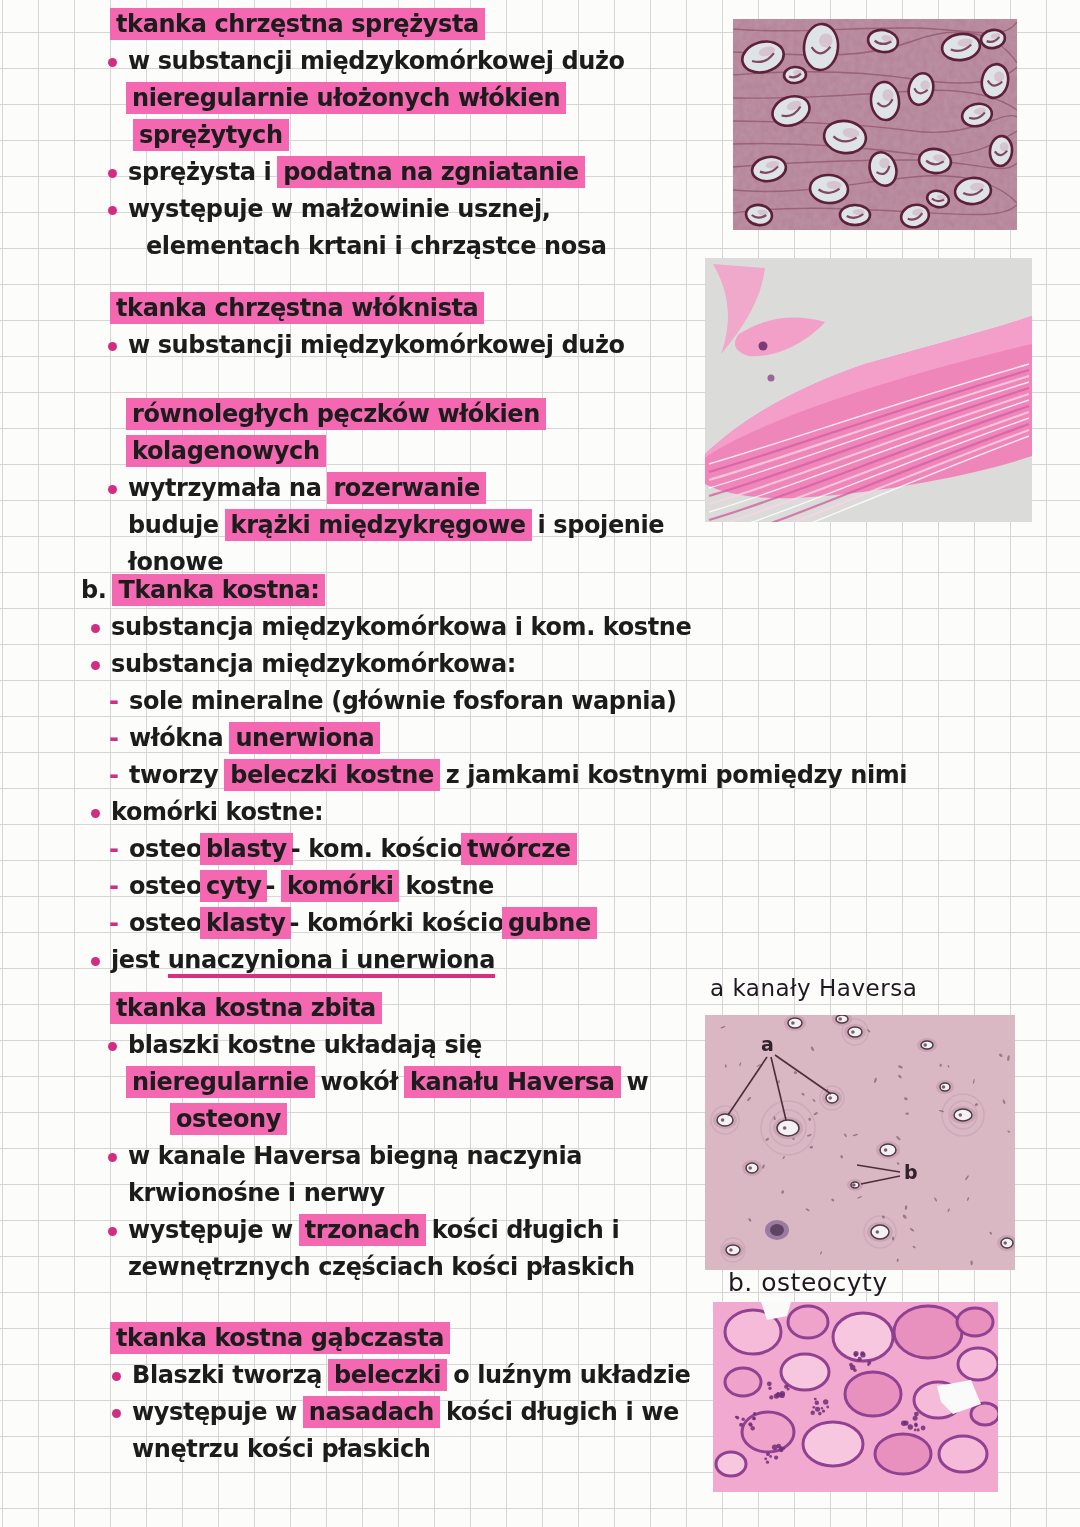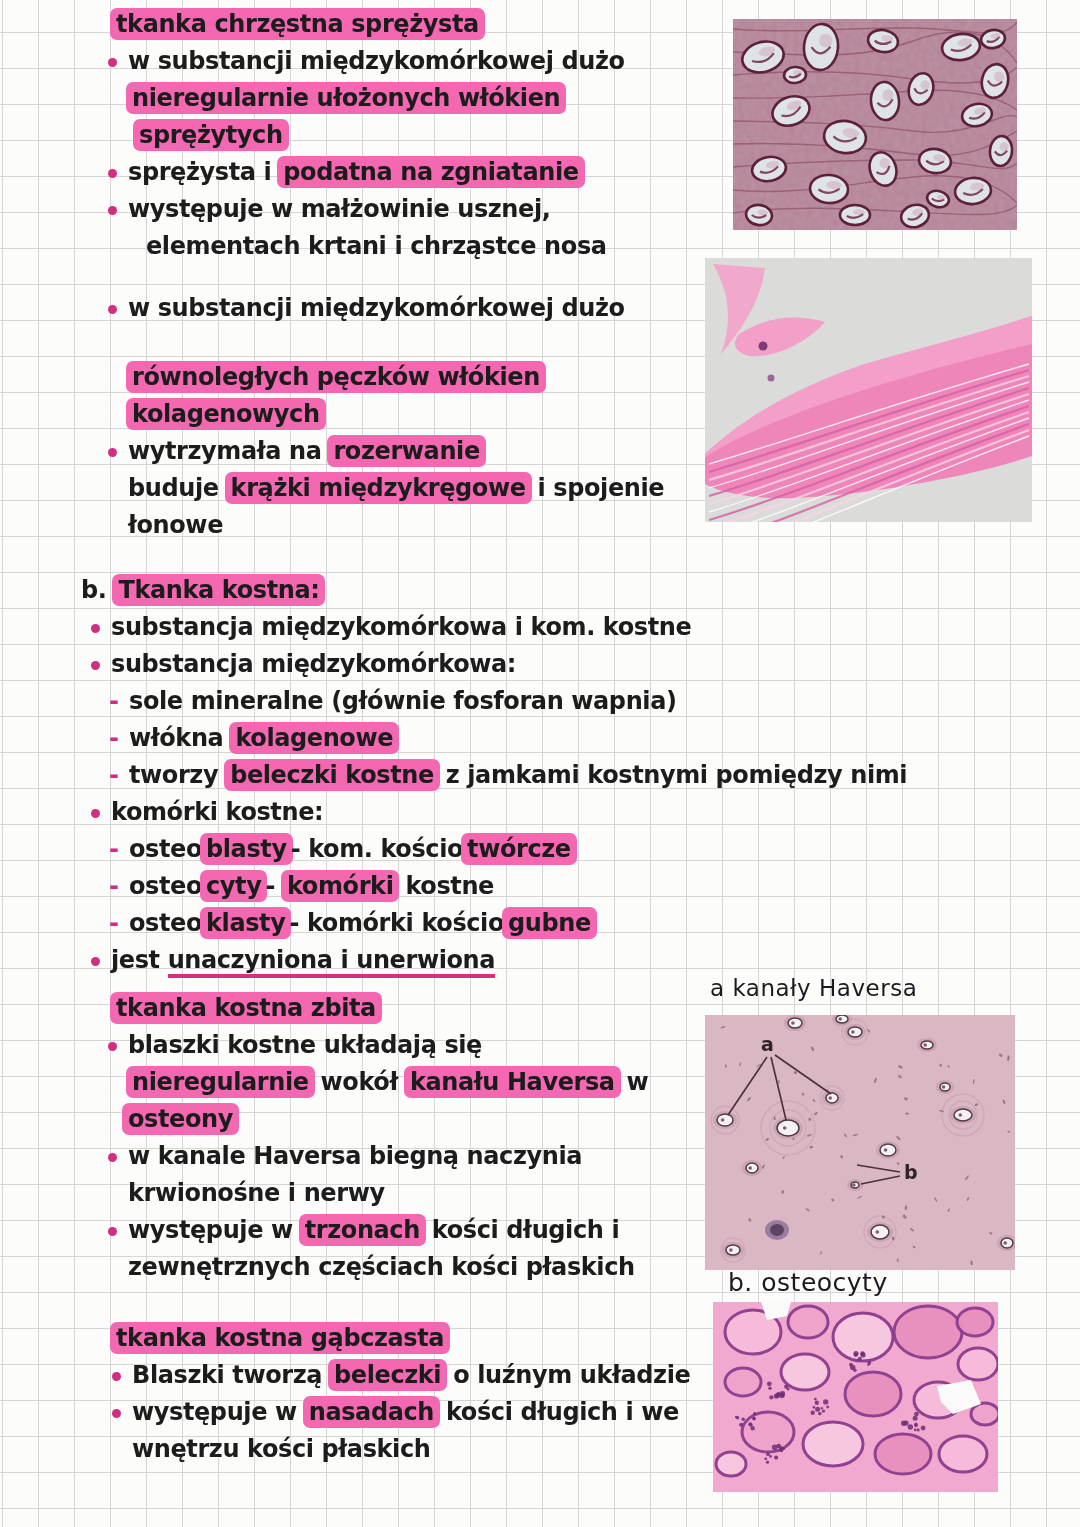--- a/index.html
+++ b/index.html
@@ -15,21 +15,21 @@
     color:#1c1c1c;
   }
   .section{position:absolute;}
   .line{
     position:relative;height:37px;line-height:37px;white-space:nowrap;
     font-size:24px;font-weight:700;letter-spacing:-0.4px;
   }
   .mk{position:absolute;top:0;color:#d12d82;}
   .mk.dot{top:15px;width:9px;height:9px;border-radius:50%;background:#d12d82;}
   .mk.dash{font-weight:700;}
-  .hl{background:#f468b1;border-radius:7px;padding:2px 6px;margin:0 -2px;
+  .hl{background:#f468b1;border-radius:0;padding:2px 6px;margin:0 -2px;
       box-decoration-break:clone;-webkit-box-decoration-break:clone;}
   .ul{border-bottom:4px solid #d6317f;padding-bottom:0px;}
   .fig{position:absolute;line-height:0;}
   .caption{
     position:absolute;font-size:23px;font-weight:400;letter-spacing:0.5px;
     color:#201820;white-space:nowrap;
   }
 </style>
 </head>
 <body>
@@ -40,45 +40,46 @@
       <div class="section" style="top: 6px; left: 112px;">
         <div class="line" style="padding-left: 0px;"><span class="hl">tkanka chrzęstna sprężysta</span></div>
         <div class="line" style="padding-left: 16px;"><span class="mk dot" style="left: -4px;"></span><span>w substancji międzykomórkowej dużo</span></div>
         <div class="line" style="padding-left: 16px;"><span class="hl">nieregularnie ułożonych włókien</span></div>
         <div class="line" style="padding-left: 23px;"><span class="hl">sprężytych</span></div>
         <div class="line" style="padding-left: 16px;"><span class="mk dot" style="left: -4px;"></span><span>sprężysta i </span><span class="hl">podatna na zgniatanie</span></div>
         <div class="line" style="padding-left: 16px;"><span class="mk dot" style="left: -4px;"></span><span>występuje w małżowinie usznej,</span></div>
         <div class="line" style="padding-left: 16px; text-align: center;"><span>elementach krtani i chrząstce nosa</span></div>
       </div>
       <div class="section" style="top: 290px; left: 112px;">
+        <div class="line" style="padding-left: 0px;"><span class="hl">tkanka chrzęstna włóknista</span></div>
         <div class="line" style="padding-left: 16px;"><span class="mk dot" style="left: -4px;"></span><span>w substancji międzykomórkowej dużo</span></div>
         <div class="line" style="padding-left: 16px; margin-top: 32px;"><span class="hl">równoległych pęczków włókien</span></div>
         <div class="line" style="padding-left: 16px;"><span class="hl">kolagenowych</span></div>
         <div class="line" style="padding-left: 16px;"><span class="mk dot" style="left: -4px;"></span><span>wytrzymała na </span><span class="hl">rozerwanie</span></div>
         <div class="line" style="padding-left: 16px;"><span>buduje </span><span class="hl">krążki międzykręgowe</span><span> i spojenie</span></div>
         <div class="line" style="padding-left: 16px;"><span>łonowe</span></div>
       </div>
       <div class="section" style="top: 572px; left: 81px;">
         <div class="line" style="padding-left: 0px;"><span>b. </span><span class="hl">Tkanka kostna:</span></div>
         <div class="line" style="padding-left: 30px;"><span class="mk dot" style="left: 10px;"></span><span>substancja międzykomórkowa i kom. kostne</span></div>
         <div class="line" style="padding-left: 30px;"><span class="mk dot" style="left: 10px;"></span><span>substancja międzykomórkowa:</span></div>
         <div class="line" style="padding-left: 48px;"><span class="mk dash" style="left: 28px;">-</span><span>sole mineralne (głównie fosforan wapnia)</span></div>
-        <div class="line" style="padding-left: 48px;"><span class="mk dash" style="left: 28px;">-</span><span>włókna </span><span class="hl">kolagenowe</span></div>
+        <div class="line" style="padding-left: 48px;"><span class="mk dash" style="left: 28px;">-</span><span>włókna </span><span class="hl">unerwiona</span></div>
         <div class="line" style="padding-left: 48px;"><span class="mk dash" style="left: 28px;">-</span><span>tworzy </span><span class="hl">beleczki kostne</span><span> z jamkami kostnymi pomiędzy nimi</span></div>
         <div class="line" style="padding-left: 30px;"><span class="mk dot" style="left: 10px;"></span><span>komórki kostne:</span></div>
         <div class="line" style="padding-left: 48px;"><span class="mk dash" style="left: 28px;">-</span><span>osteo</span><span class="hl">blasty</span><span>- kom. kościo</span><span class="hl">twórcze</span></div>
         <div class="line" style="padding-left: 48px;"><span class="mk dash" style="left: 28px;">-</span><span>osteo</span><span class="hl">cyty</span><span>- </span><span class="hl">komórki</span><span> kostne</span></div>
         <div class="line" style="padding-left: 48px;"><span class="mk dash" style="left: 28px;">-</span><span>osteo</span><span class="hl">klasty</span><span>- komórki kościo</span><span class="hl">gubne</span></div>
         <div class="line" style="padding-left: 30px;"><span class="mk dot" style="left: 10px;"></span><span>jest </span><span class="ul">unaczyniona i unerwiona</span></div>
       </div>
       <div class="section" style="top: 990px; left: 112px;">
         <div class="line" style="padding-left: 0px;"><span class="hl">tkanka kostna zbita</span></div>
         <div class="line" style="padding-left: 16px;"><span class="mk dot" style="left: -4px;"></span><span>blaszki kostne układają się</span></div>
         <div class="line" style="padding-left: 16px;"><span class="hl">nieregularnie</span><span> wokół </span><span class="hl">kanału Haversa</span><span> w</span></div>
-        <div class="line" style="padding-left: 12px;"><span class="hl">osteony</span></div>
+        <div class="line" style="padding-left: 25px; margin-left: 35px;"><span class="hl">osteony</span></div>
         <div class="line" style="padding-left: 16px;"><span class="mk dot" style="left: -4px;"></span><span>w kanale Haversa biegną naczynia</span></div>
         <div class="line" style="padding-left: 16px;"><span>krwionośne i nerwy</span></div>
         <div class="line" style="padding-left: 16px;"><span class="mk dot" style="left: -4px;"></span><span>występuje w </span><span class="hl">trzonach</span><span> kości długich i</span></div>
         <div class="line" style="padding-left: 16px;"><span>zewnętrznych częściach kości płaskich</span></div>
       </div>
       <div class="section" style="top: 1320px; left: 112px;">
         <div class="line" style="padding-left: 0px;"><span class="hl">tkanka kostna gąbczasta</span></div>
         <div class="line" style="padding-left: 20px; text-align: center;"><span class="mk dot" style="left: 0px;"></span><span>Blaszki tworzą </span><span class="hl">beleczki</span><span> o luźnym układzie</span></div>
         <div class="line" style="padding-left: 20px;"><span class="mk dot" style="left: 0px;"></span><span>występuje w </span><span class="hl">nasadach</span><span> kości długich i we</span></div>
         <div class="line" style="padding-left: 20px;"><span>wnętrzu kości płaskich</span></div>

